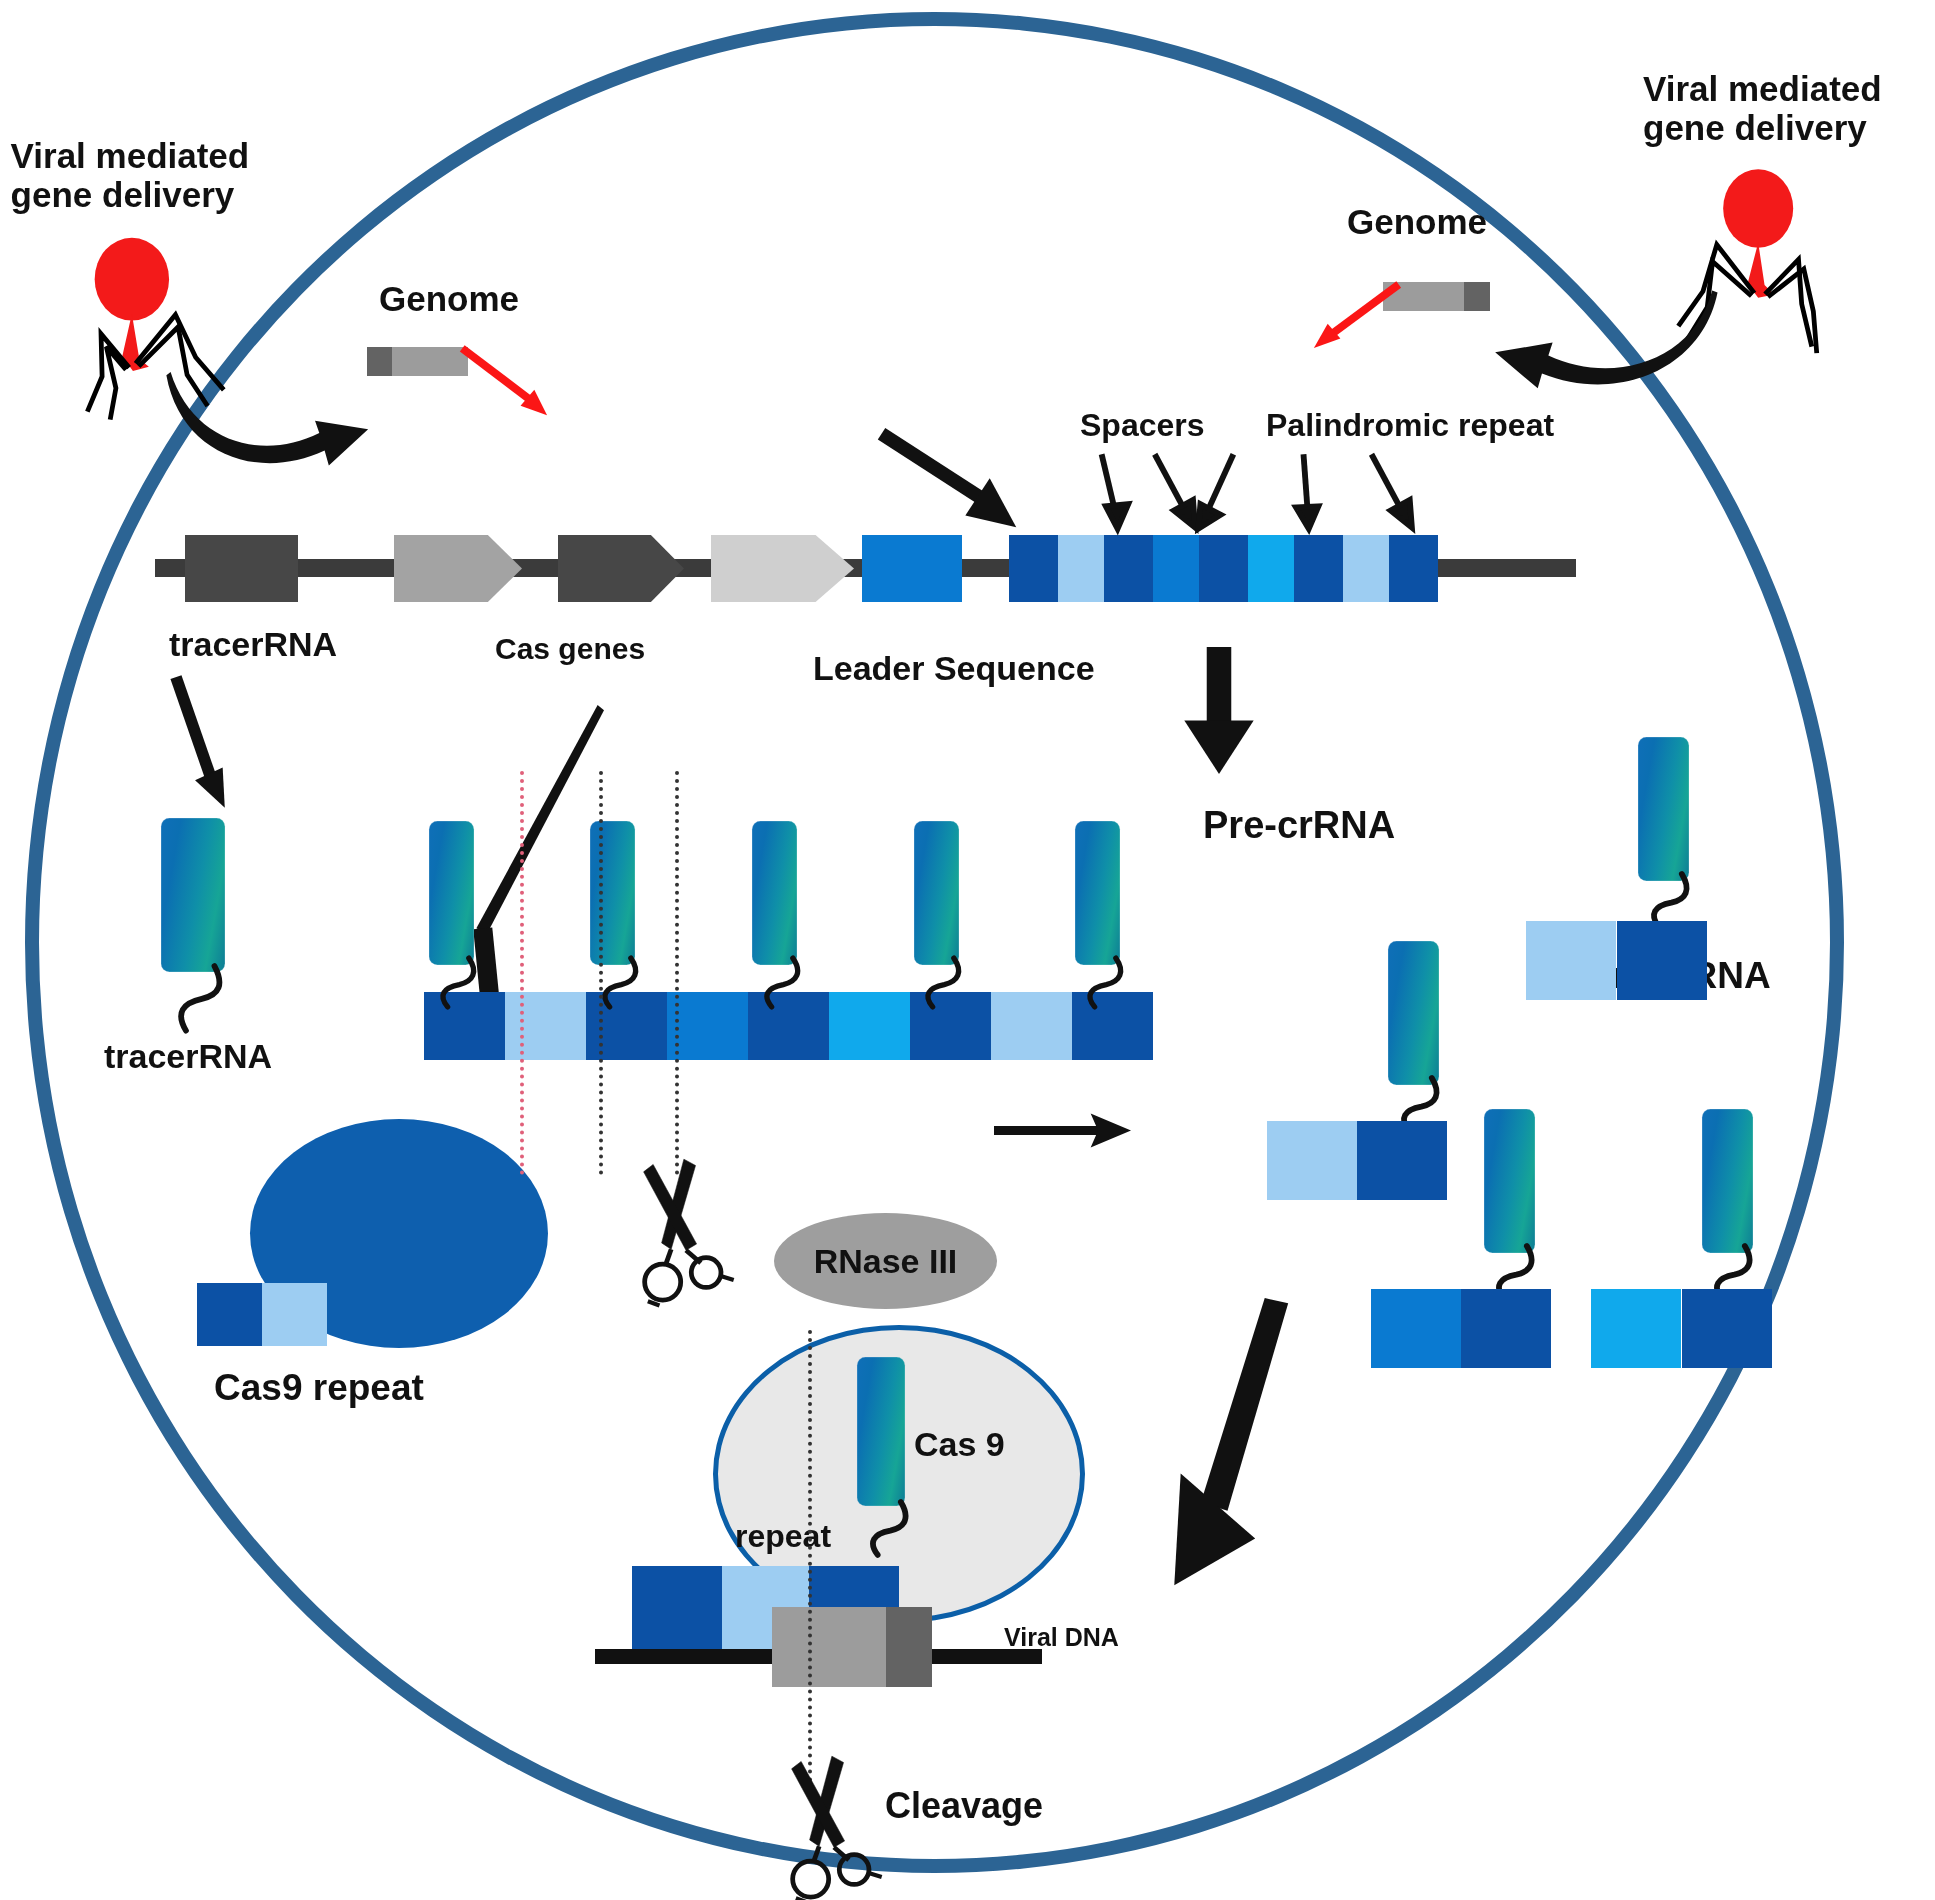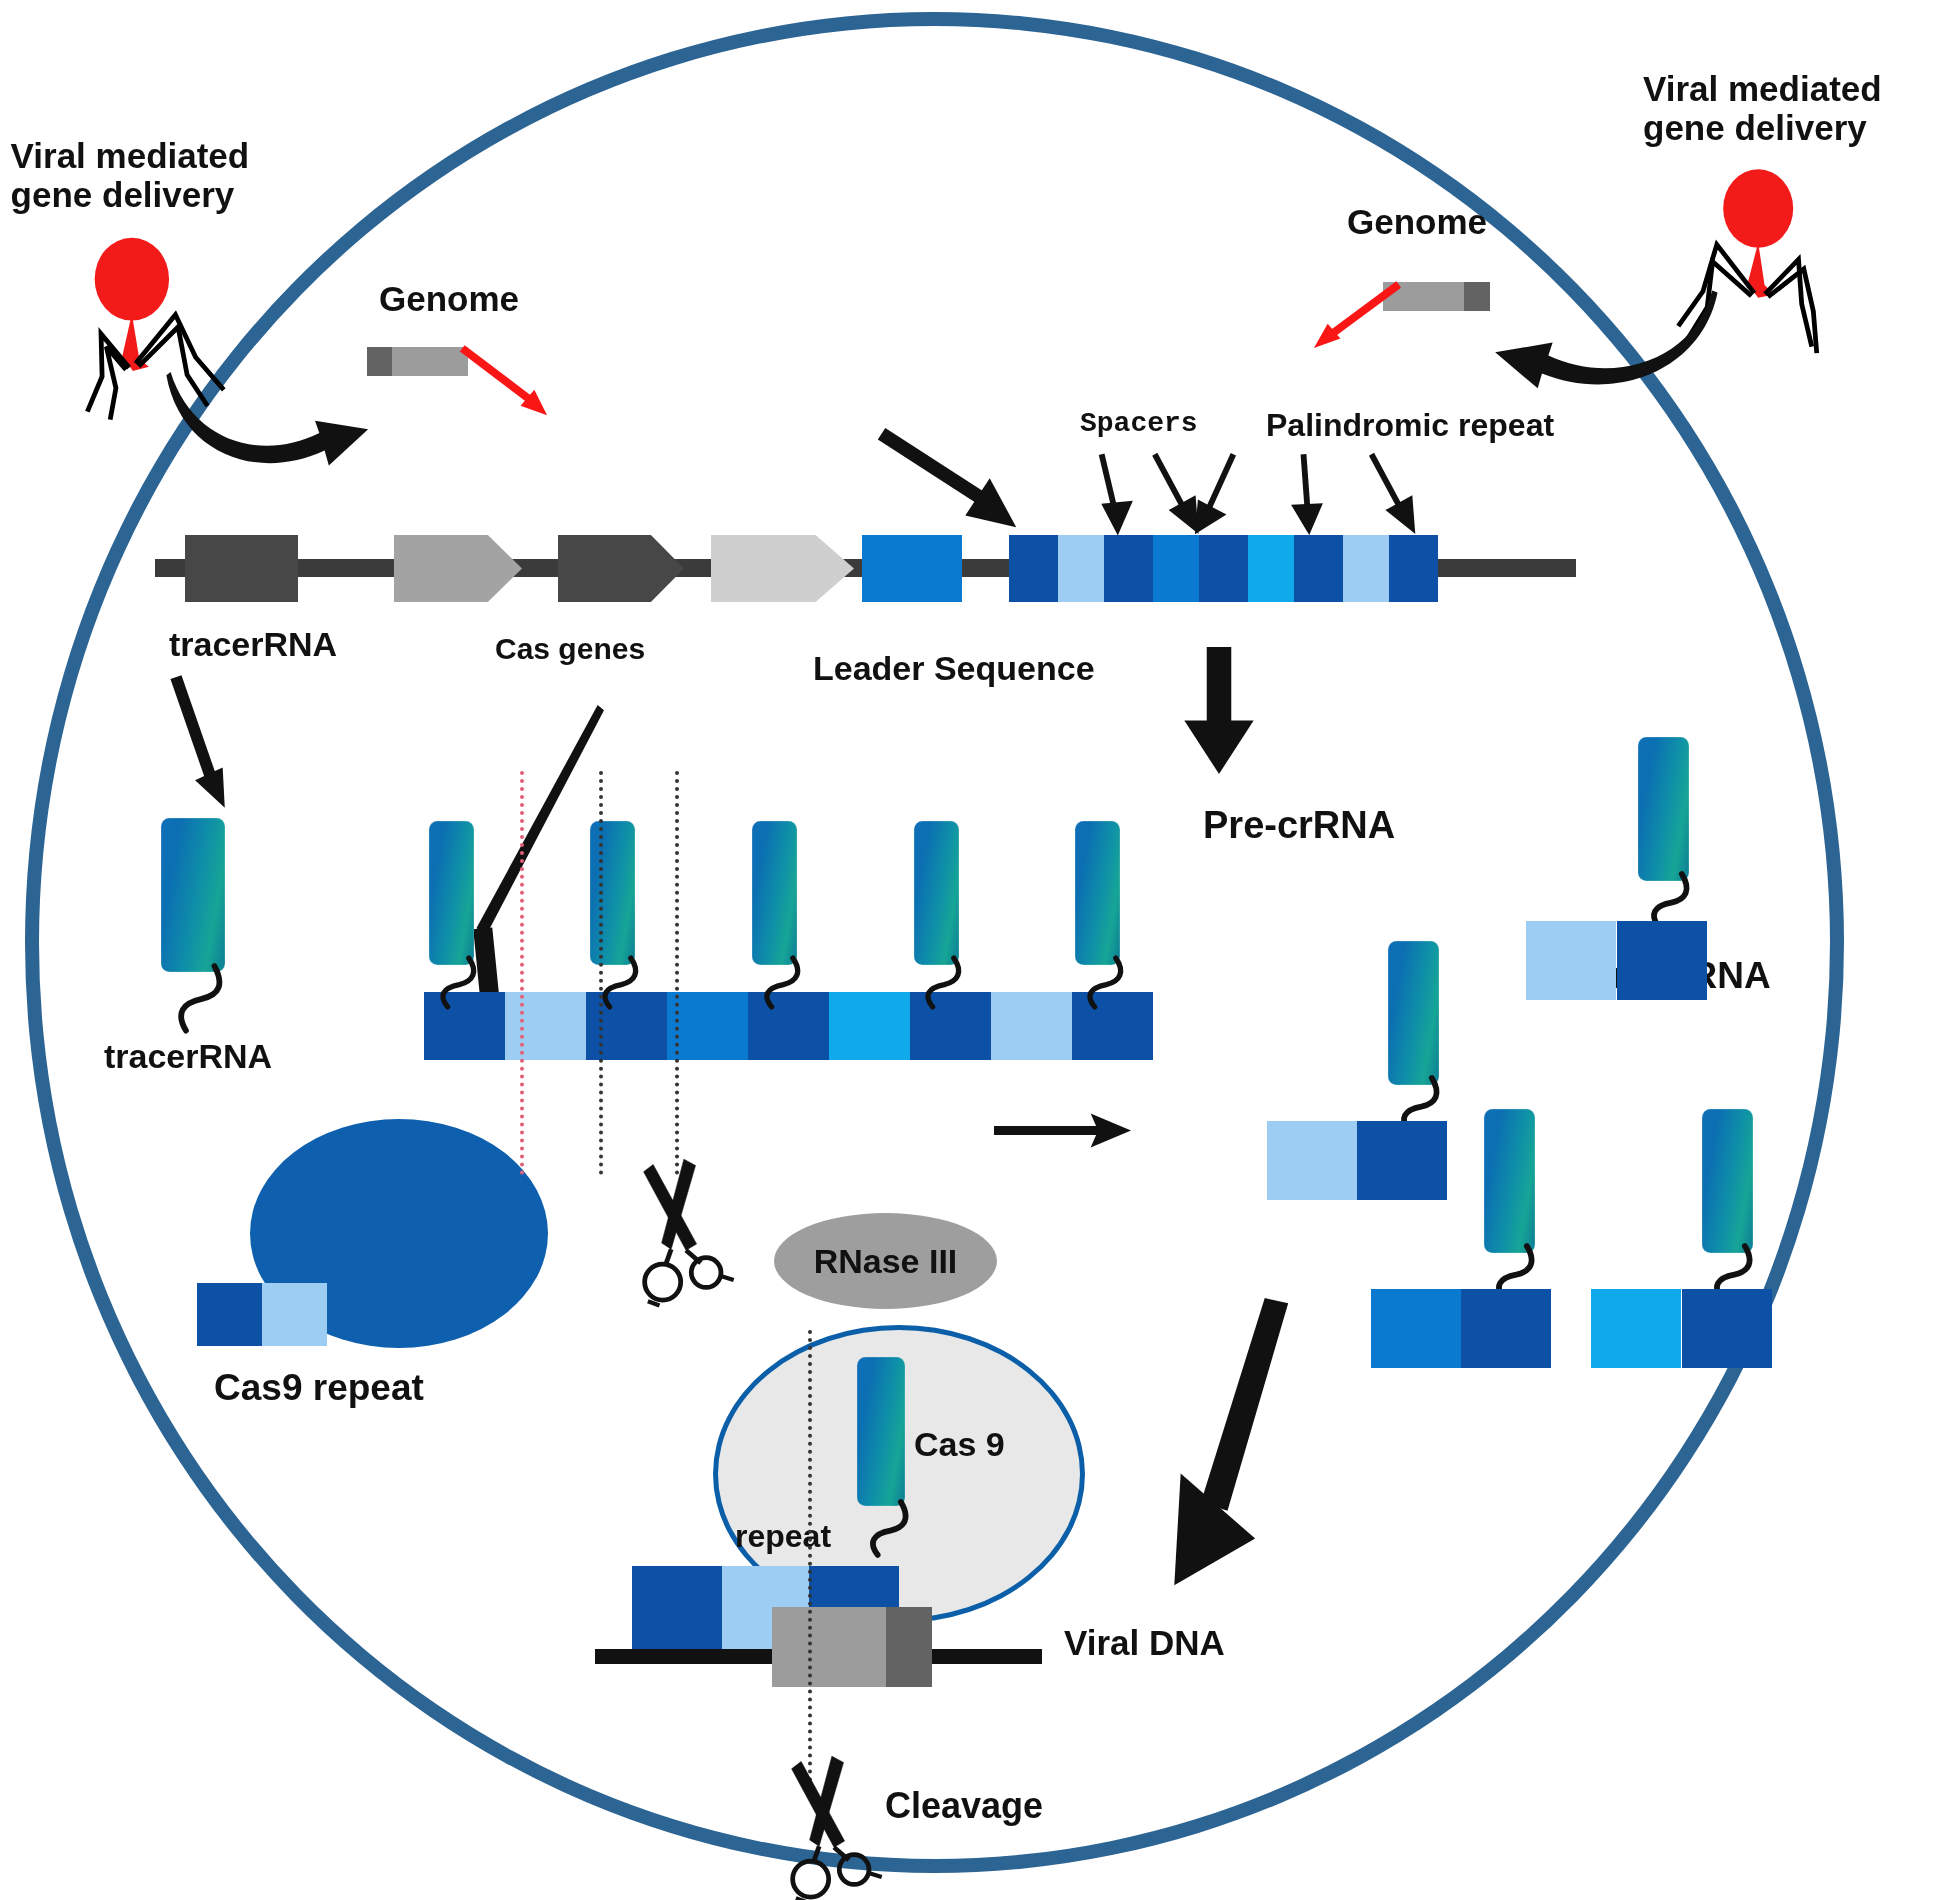--- a/index.html
+++ b/index.html
@@ -164,21 +164,21 @@
   <div class="lbl" style="left:495px;top:632px;font-size:30px;">Cas genes</div>
   <div class="lbl" style="left:813px;top:625px;font-size:34px;margin-top:24px;">Leader Sequence</div>
 
   <div class="abs" style="left:872px;top:425px;width:175px;height:112px;">
     <svg width="175" height="112" viewBox="0 0 330 210">
       <line x1="18" y1="16" x2="210" y2="140" stroke="#111" stroke-width="26"></line>
       <path d="M272 192 L176 170 L222 100 Z" fill="#111"></path>
     </svg>
   </div>
 
-  <div class="lbl" style="left:1080px;top:408px;font-size:28px;font-family:Liberation Mono, monospace;">Spacers</div>
+  <div class="lbl" style="left:1080px;top:408px;font-size:32px;">Spacers</div>
   <div class="lbl" style="left:1266px;top:408px;font-size:32px;">Palindromic repeat</div>
 
   <div class="abs" style="left:1064px;top:450px;width:479px;height:85px;">
     <svg width="479" height="85" viewBox="0 0 900 160">
       <g stroke="#111" stroke-width="11" fill="#111">
         <line x1="70" y1="8" x2="96" y2="118"></line>
         <path d="M100 148 L78 106 L120 102 Z"></path>
         <line x1="170" y1="8" x2="228" y2="116"></line>
         <path d="M246 146 L206 114 L242 94 Z"></path>
         <line x1="318" y1="8" x2="268" y2="118"></line>
@@ -359,21 +359,21 @@
   <div class="lbl" style="left:914px;top:1425px;font-size:34px;">Cas 9</div>
   <div class="lbl" style="left:735px;top:1519px;font-size:32px;">repeat</div>
 
   <div class="blk" style="left:632px;top:1566px;width:90px;height:85px;background:#0c51a5;"></div>
   <div class="blk" style="left:722px;top:1566px;width:87px;height:85px;background:#9dcdf2;"></div>
   <div class="blk" style="left:809px;top:1566px;width:90px;height:85px;background:#0c51a5;"></div>
 
   <div class="blackline" style="left:595px;top:1649px;width:447px;height:15px;"></div>
   <div class="blk" style="left:772px;top:1607px;width:122px;height:80px;background:#9c9c9c;"></div>
   <div class="blk" style="left:886px;top:1607px;width:46px;height:80px;background:#636363;"></div>
-  <div class="lbl" style="left:1064px;top:1623px;font-size:35px;">Viral DNA</div>
+  <div class="lbl" style="left:1004px;top:1623px;font-size:25px;">Viral DNA</div>
 
   <div class="cutline" style="left:808px;top:1330px;height:468px;border-left-width:4.8px;border-left-color:#333333;"></div>
 
   <div class="sciss" style="left:781px;top:1756px;width:106px;height:154px;">
     <svg width="106" height="154" viewBox="0 0 200 290">
       <g fill="#111" stroke="#111">
         <path d="M96 0 L118 12 L72 170 L54 158 Z"></path>
         <path d="M20 24 L38 10 L120 160 L100 172 Z"></path>
         <circle cx="56" cy="232" r="34" fill="none" stroke-width="9"></circle>
         <circle cx="138" cy="214" r="28" fill="none" stroke-width="9"></circle>

